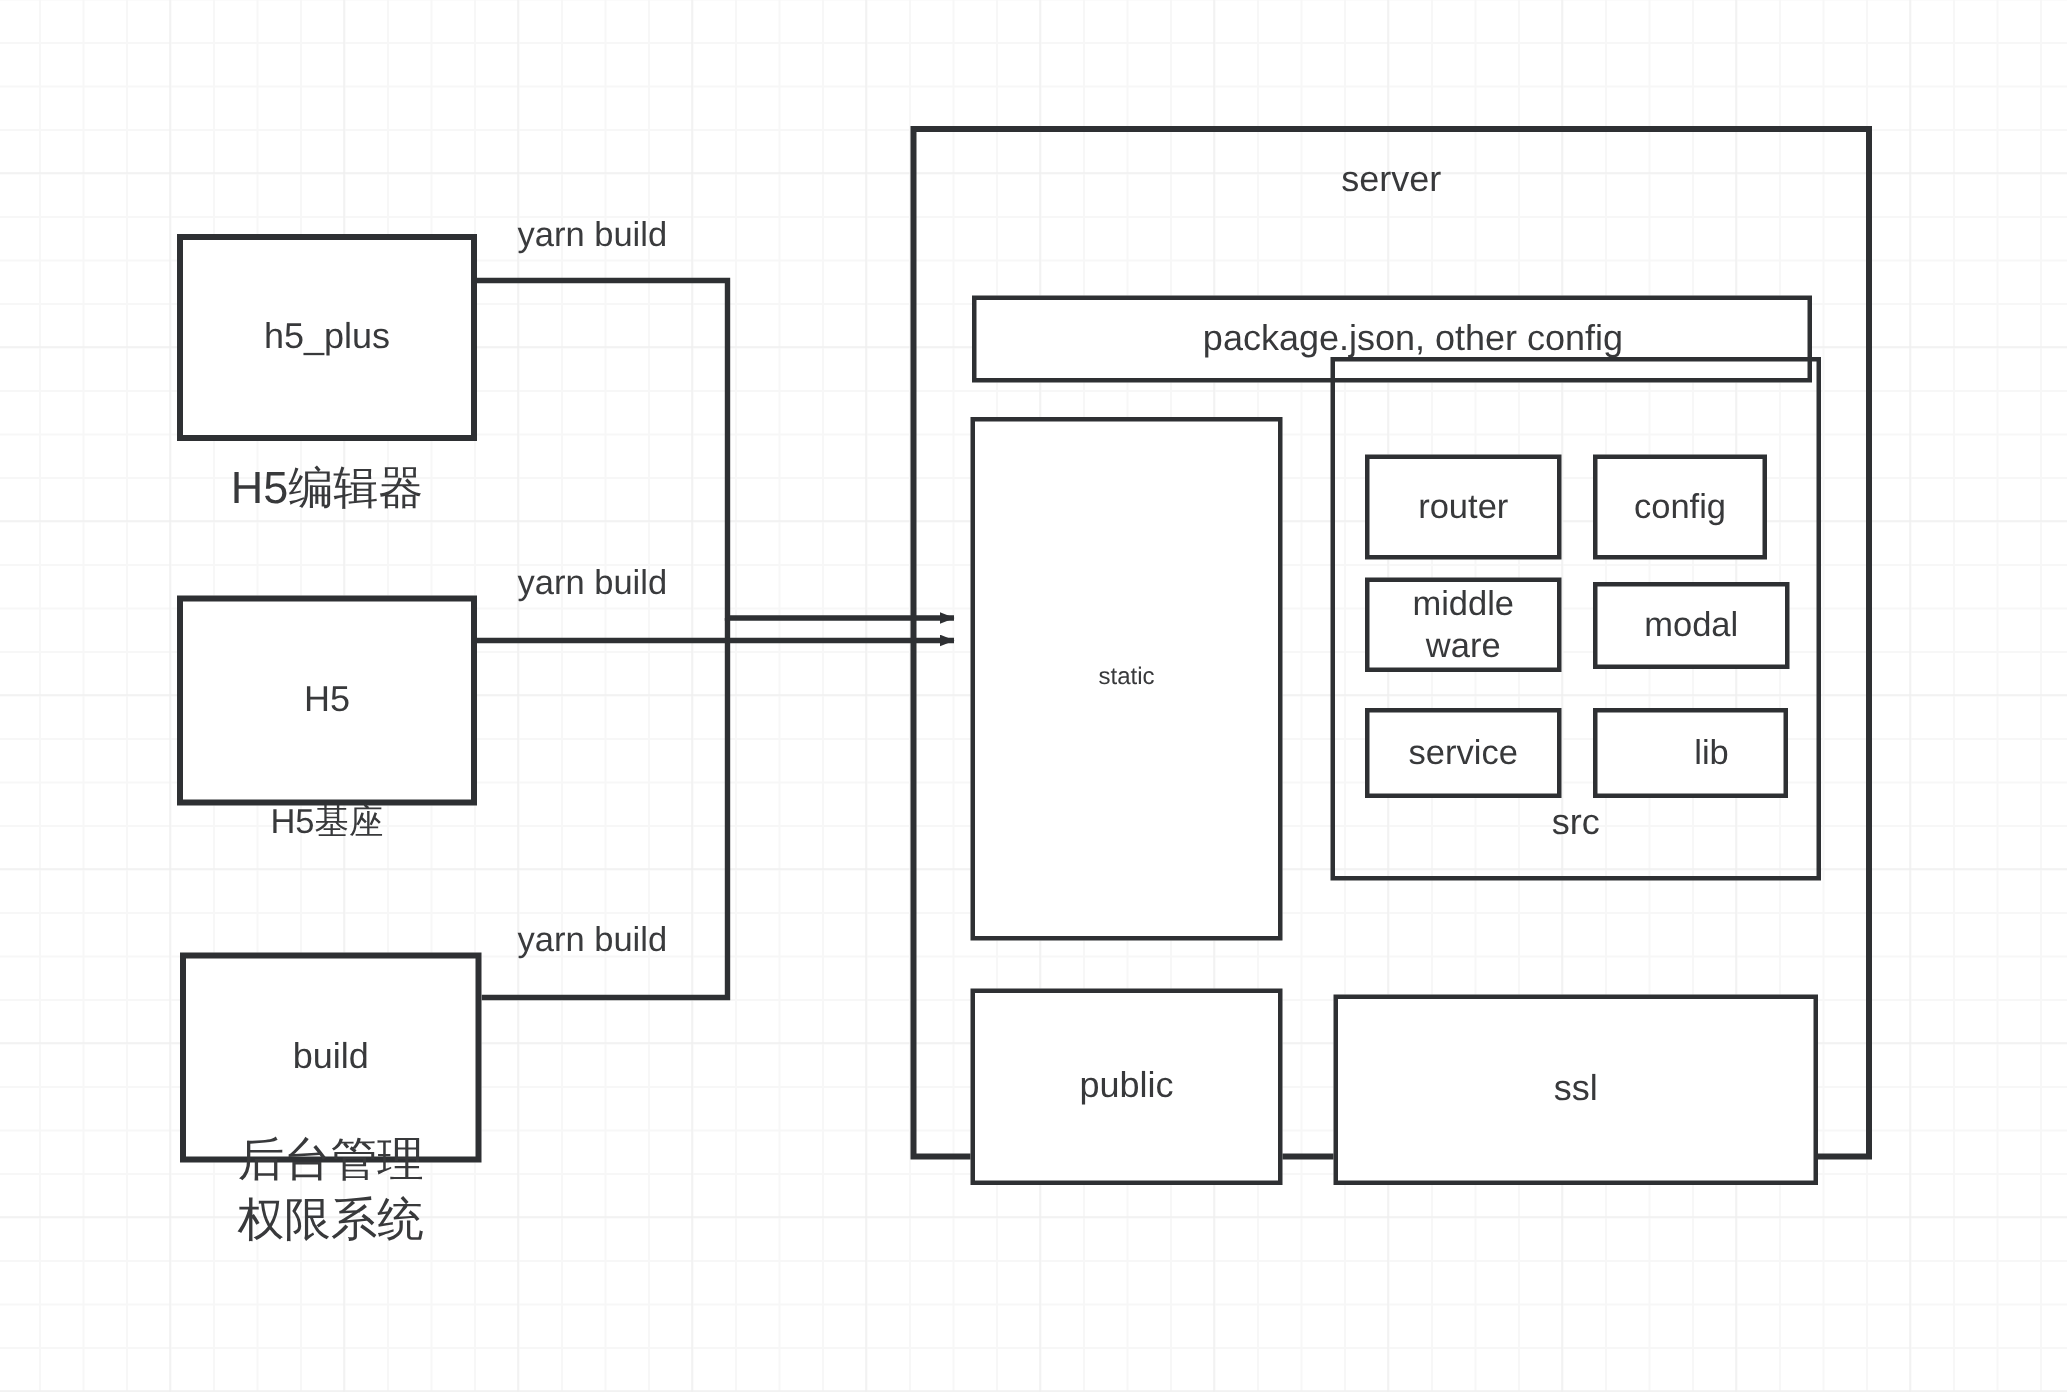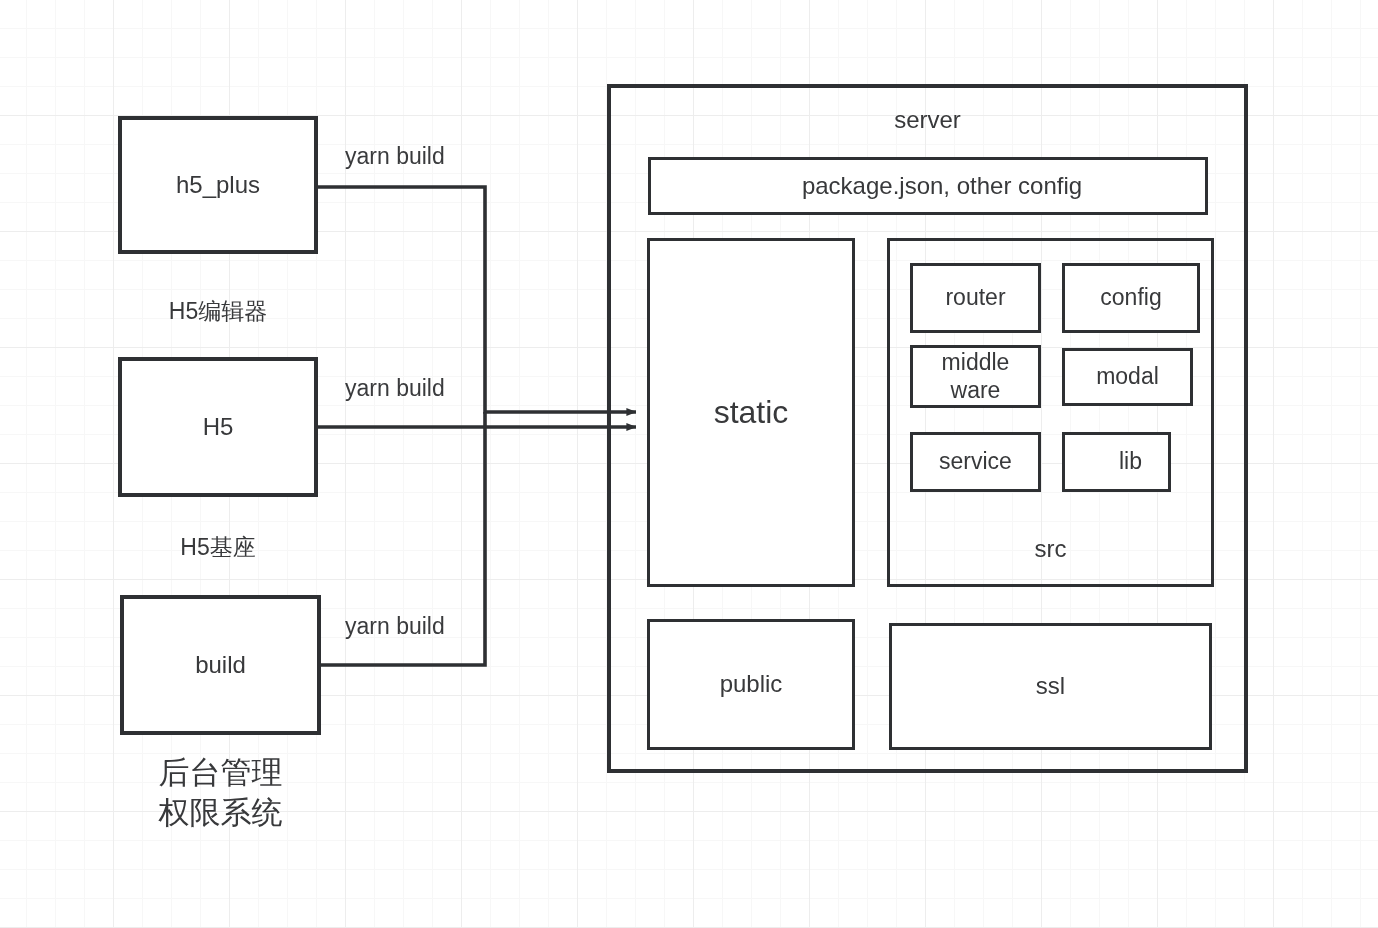--- a/index.html
+++ b/index.html
@@ -29,20 +29,21 @@
   }
   .box {
     position: absolute;
     box-sizing: border-box;
     border: 4px solid #2e3033;
     background: #ffffff;
     display: flex;
     align-items: center;
     justify-content: center;
     color: #38393b;
+    margin-top: 40px;
   }
   .box.thin { border-width: 3px; }
   .box-label {
     text-align: center;
     line-height: 1.18;
     white-space: pre-line;
     color: #38393b;
   }
   .container-box {
     position: absolute;
@@ -86,21 +87,21 @@
     <path d="M318,187 L485,187 L485,412 L636,412" fill="none" stroke="#2e3033" stroke-width="3.6" marker-end="url(#arrowhead)"></path>
 
     <path d="M321,665 L485,665 L485,412" fill="none" stroke="#2e3033" stroke-width="3.6"></path>
 
     <path d="M318,427 L636,427" fill="none" stroke="#2e3033" stroke-width="3.6" marker-end="url(#arrowhead)"></path>
   </svg>
 
   <div class="box" style="left:118px; top:116px; width:200px; height:138px;">
     <span class="box-label" style="font-size:24px;">h5_plus</span>
   </div>
-  <div class="free-label" style="left:118px; top:297px; width:200px; font-size:23px;">H5编辑器</div>
+  <div class="free-label" style="left:118px; top:307px; width:200px; font-size:30px;">H5编辑器</div>
   <div class="edge-label" style="left:345px; top:143px; font-size:23px;">yarn build</div>
 
   <div class="box" style="left:118px; top:357px; width:200px; height:140px;">
     <span class="box-label" style="font-size:24px;">H5</span>
   </div>
   <div class="free-label" style="left:118px; top:533px; width:200px; font-size:23px;">H5基座</div>
   <div class="edge-label" style="left:345px; top:375px; font-size:23px;">yarn build</div>
 
   <div class="box" style="left:120px; top:595px; width:201px; height:140px;">
     <span class="box-label" style="font-size:24px;">build</span>
@@ -111,42 +112,42 @@
 
   <div class="container-box" style="left:607px; top:84px; width:641px; height:689px;"></div>
 
   <div class="free-label" style="left:607px; top:105px; width:641px; font-size:24px;">server</div>
 
   <div class="box thin" style="left:648px; top:157px; width:560px; height:58px;padding-left:28px;">
     <span class="box-label" style="font-size:24px;">package.json, other config</span>
   </div>
 
   <div class="box thin" style="left:647px; top:238px; width:208px; height:349px;">
-    <span class="box-label" style="font-size:32px;">static</span>
+    <span class="box-label" style="font-size:16px;">static</span>
   </div>
 
   <div class="container-box" style="left:887px; top:238px; width:327px; height:349px; border-width:3px;"></div>
 
   <div class="box thin" style="left:910px; top:263px; width:131px; height:70px;">
     <span class="box-label" style="font-size:23px;">router</span>
   </div>
-  <div class="box thin" style="left:1062px; top:263px; width:138px; height:70px;">
+  <div class="box thin" style="left:1062px; top:263px; width:116px; height:70px;">
     <span class="box-label" style="font-size:23px;">config</span>
   </div>
   <div class="box thin" style="left:910px; top:345px; width:131px; height:63px;">
     <span class="box-label" style="font-size:23px;">middle
 ware</span>
   </div>
   <div class="box thin" style="left:1062px; top:348px; width:131px; height:58px;">
     <span class="box-label" style="font-size:23px;">modal</span>
   </div>
   <div class="box thin" style="left:910px; top:432px; width:131px; height:60px;">
     <span class="box-label" style="font-size:23px;">service</span>
   </div>
-  <div class="box thin" style="left:1062px; top:432px; width:109px; height:60px;padding-left:28px;">
+  <div class="box thin" style="left:1062px; top:432px; width:130px; height:60px;padding-left:28px;">
     <span class="box-label" style="font-size:23px;">lib</span>
   </div>
 
   <div class="free-label" style="left:887px; top:534px; width:327px; font-size:24px;">src</div>
 
   <div class="box thin" style="left:889px; top:623px; width:323px; height:127px;">
     <span class="box-label" style="font-size:24px;">ssl</span>
   </div>
   <div class="box thin" style="left:647px; top:619px; width:208px; height:131px;">
     <span class="box-label" style="font-size:24px;">public</span>

